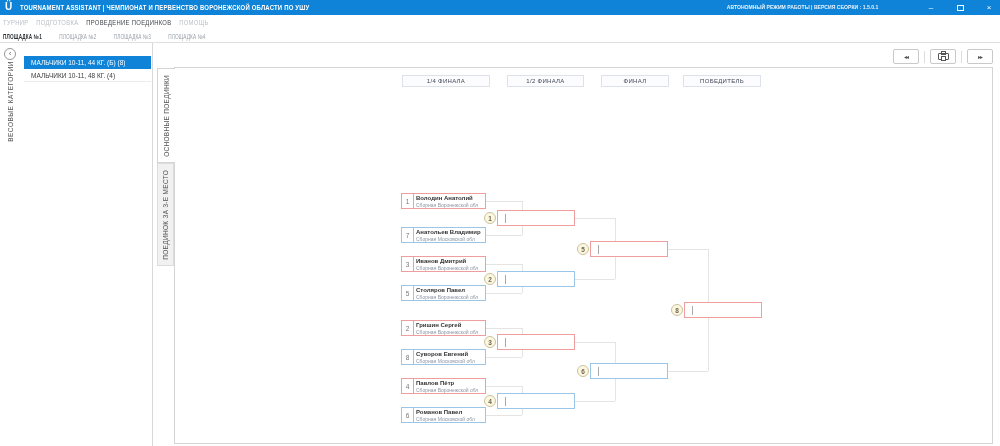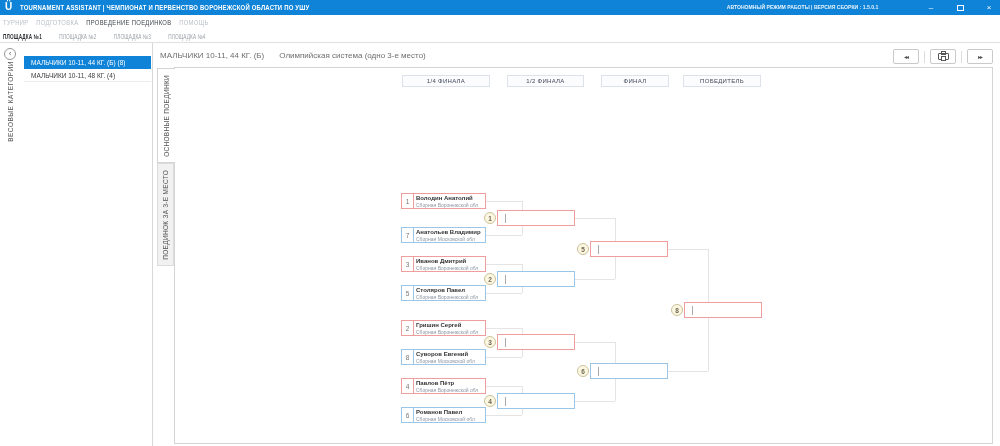--- a/index.html
+++ b/index.html
@@ -118,24 +118,20 @@
   <div class="rail-btn">‹</div>
   <div class="rail-label-wrap">
     <span class="vtext">ВЕСОВЫЕ КАТЕГОРИИ</span>
   </div>
   <div class="sidebar-list" id="sidebar-list">
       <div class="sidebar-item selected">МАЛЬЧИКИ 10-11, 44 КГ.  (Б)  (8)</div>
       <div class="sidebar-item">МАЛЬЧИКИ 10-11, 48 КГ.  (4)</div>
     </div>
   <div class="vdiv"></div>
 
-  <div class="main-header">
-    <span>МАЛЬЧИКИ 10-11, 44 КГ.  (Б)</span>
-    <span>Олимпийская система (одно 3-е место)</span>
-  </div>
 
   <div class="toolbar">
     <div class="tb-btn">
         <span>◂◂</span>
       </div>
     <div class="tb-sep"></div>
     <div class="tb-btn">
         <span class="printer"></span>
       </div>
     <div class="tb-sep"></div>

